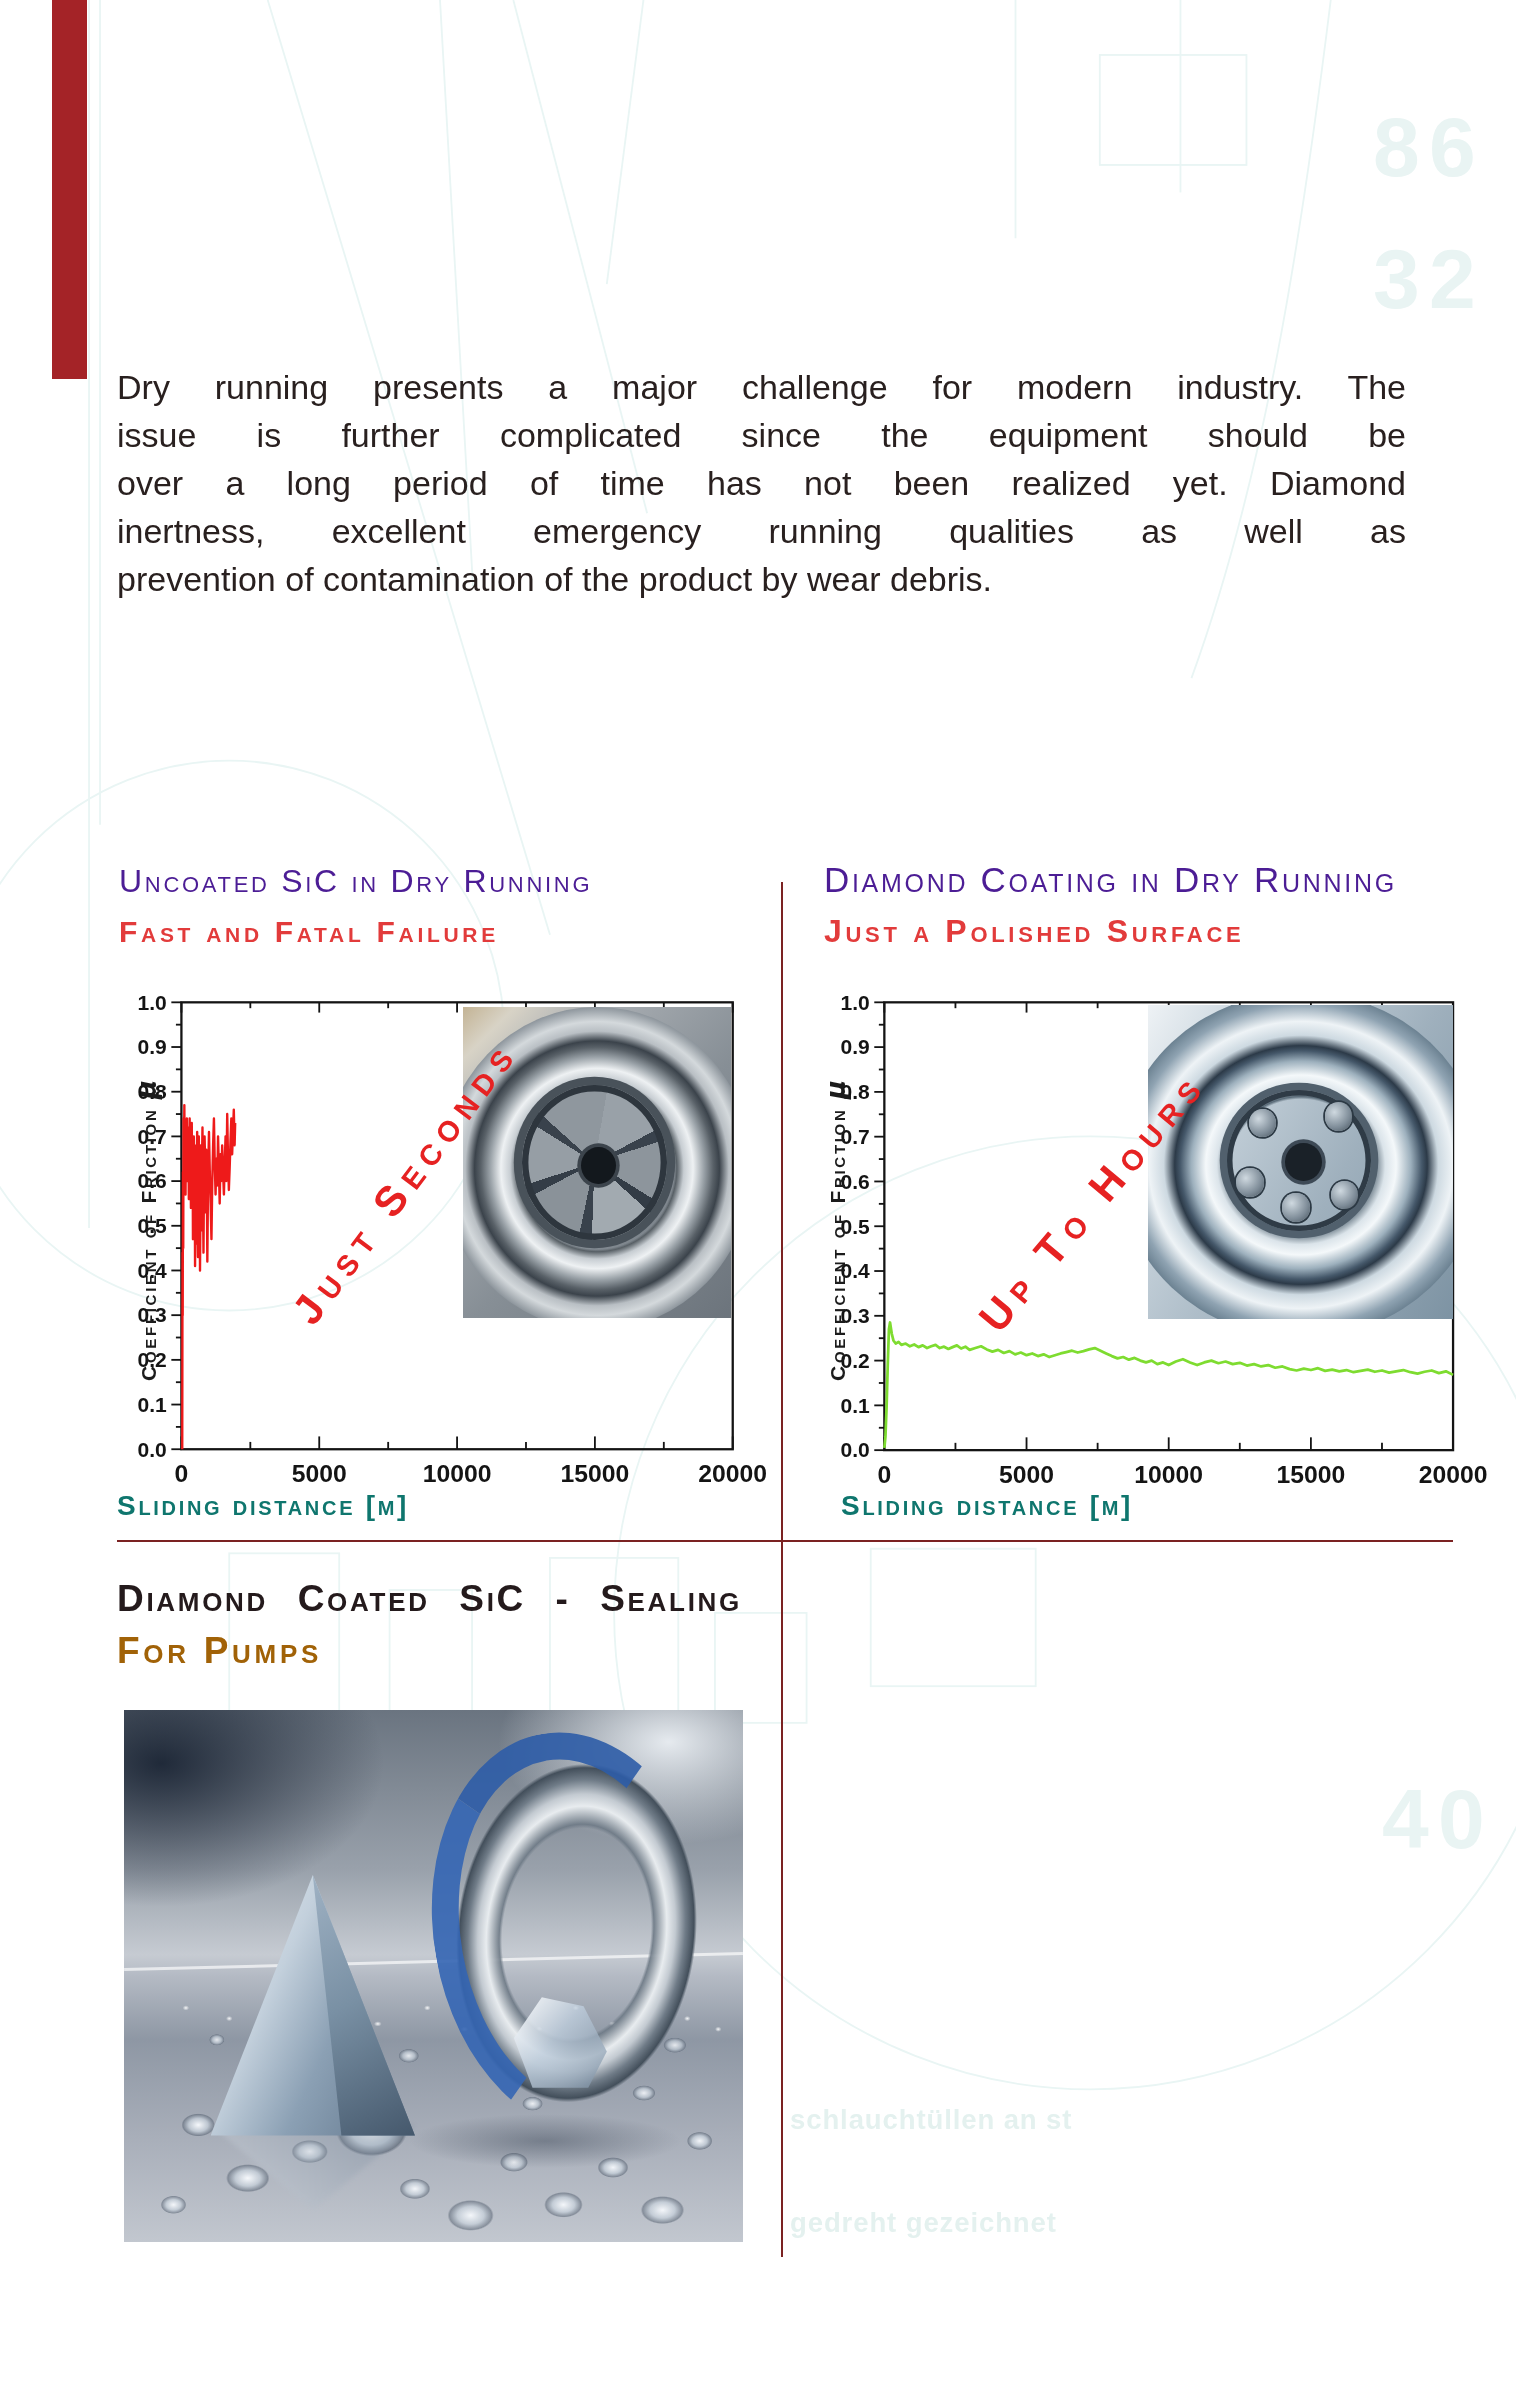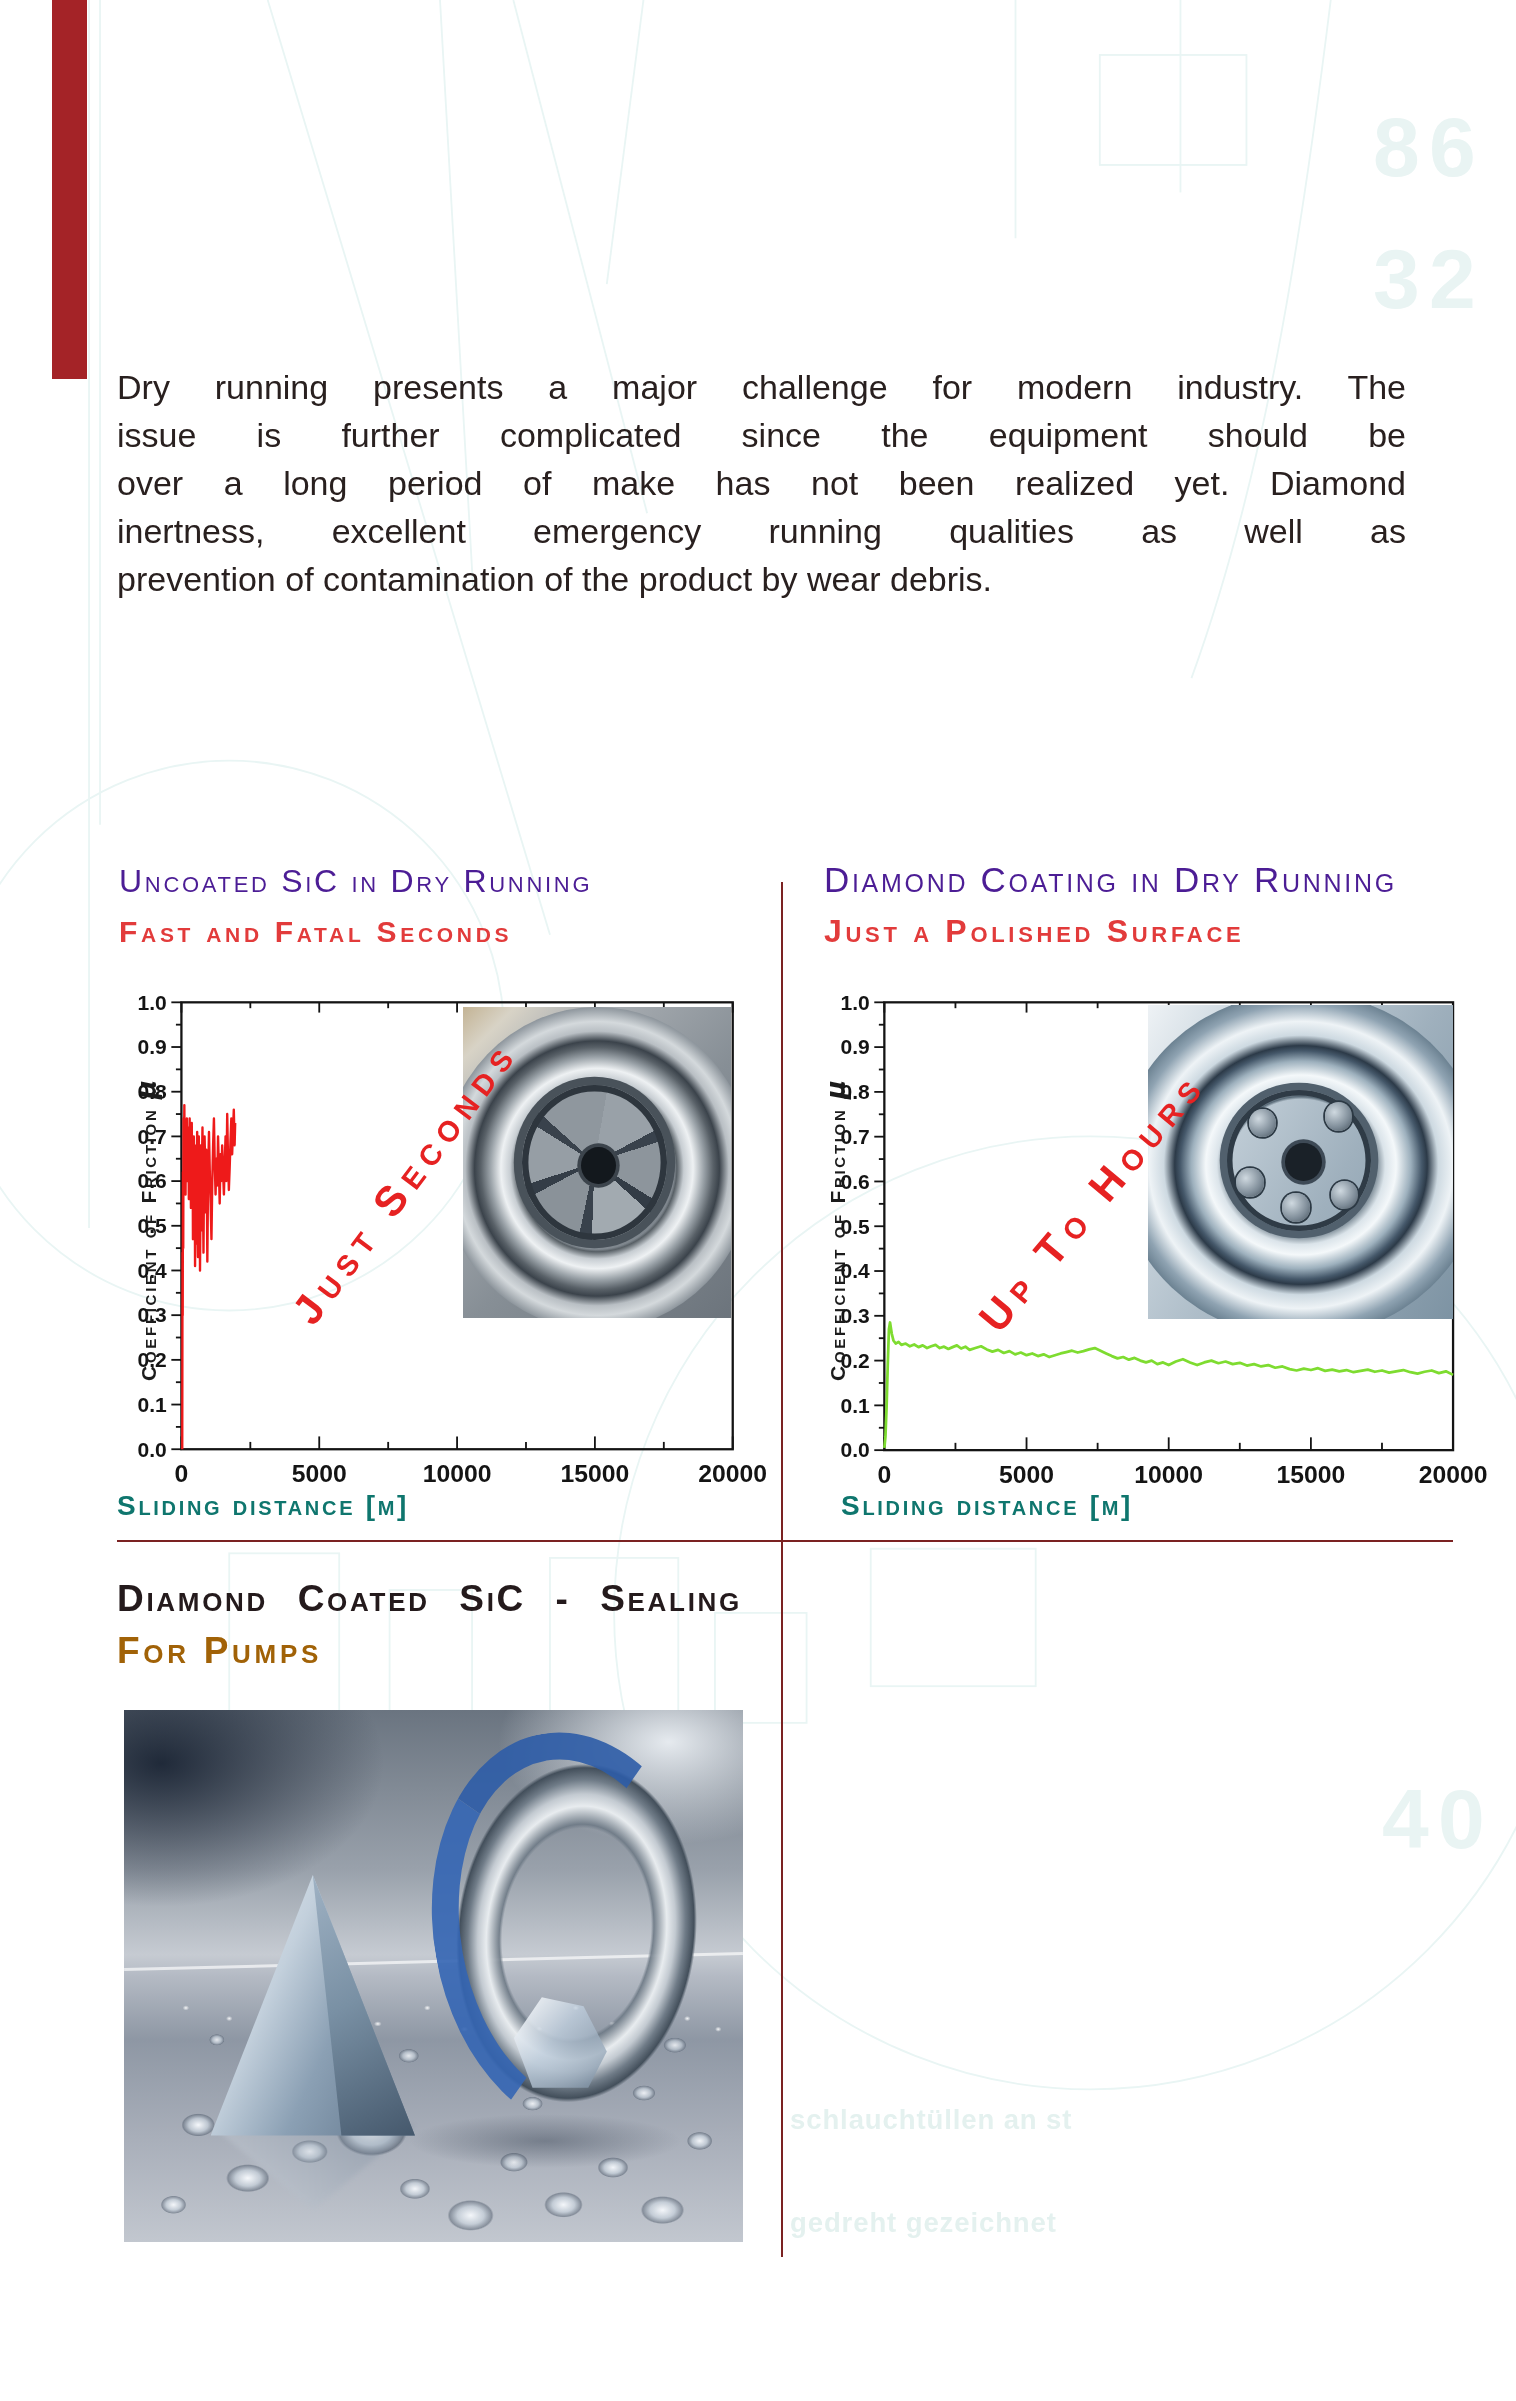--- a/index.html
+++ b/index.html
@@ -189,27 +189,27 @@
   <div class="wm-num" style="left:1382px; top:1771px;">40</div>
   <div class="wm-txt" style="left:790px; top:2104px;">schlauchtüllen an st</div>
   <div class="wm-txt" style="left:790px; top:2207px;">gedreht gezeichnet</div>
 
   <div class="red-bar"></div>
 
 
   <div class="intro">
     <div class="ln">Dry running presents a major challenge for modern industry. The</div>
     <div class="ln">issue is further complicated since the equipment should be</div>
-    <div class="ln">over a long period of make has not been realized yet. Diamond</div>
+    <div class="ln">over a long period of time has not been realized yet. Diamond</div>
     <div class="ln">inertness, excellent emergency running qualities as well as</div>
     <div class="ln last">prevention of contamination of the product by wear debris.</div>
   </div>
 
   <div class="ph1 lh1 sc">Uncoated SiC in Dry Running</div>
-  <div class="ph2 lh2 sc">Fast and Fatal Seconds</div>
+  <div class="ph2 lh2 sc">Fast and Fatal Failure</div>
   <div class="ph1 rh1 sc">Diamond Coating in Dry Running</div>
   <div class="ph2 rh2 sc">Just a Polished Surface</div>
 
   <div class="vrule"></div>
   <div class="hrule"></div>
 
   <svg id="chart-0" class="chart" width="660" height="533" viewBox="0 0 720 582">
       <rect class="frame" x="70" y="8" width="602" height="488"></rect>
       <line class="tick" x1="59" y1="496" x2="70" y2="496"></line>
       <text class="ylab" x="54" y="504" text-anchor="end">0.0</text>

